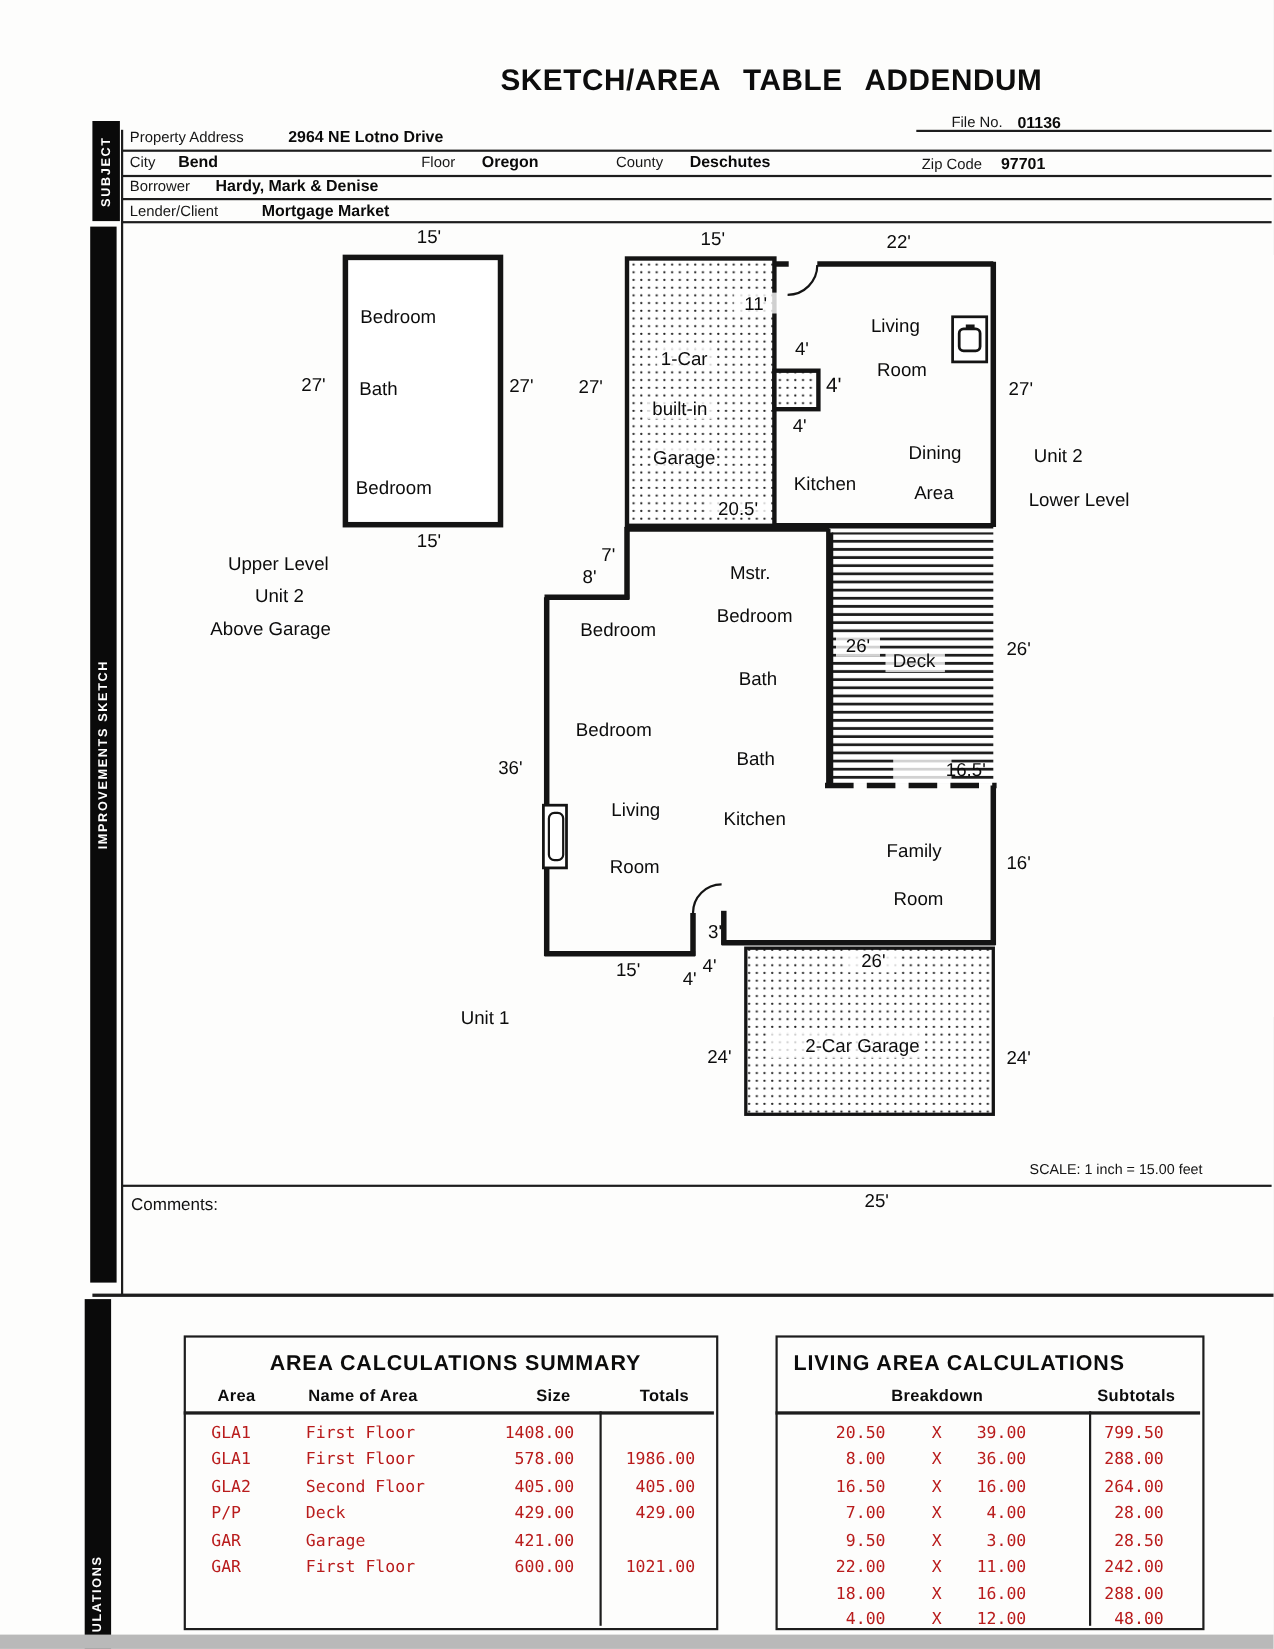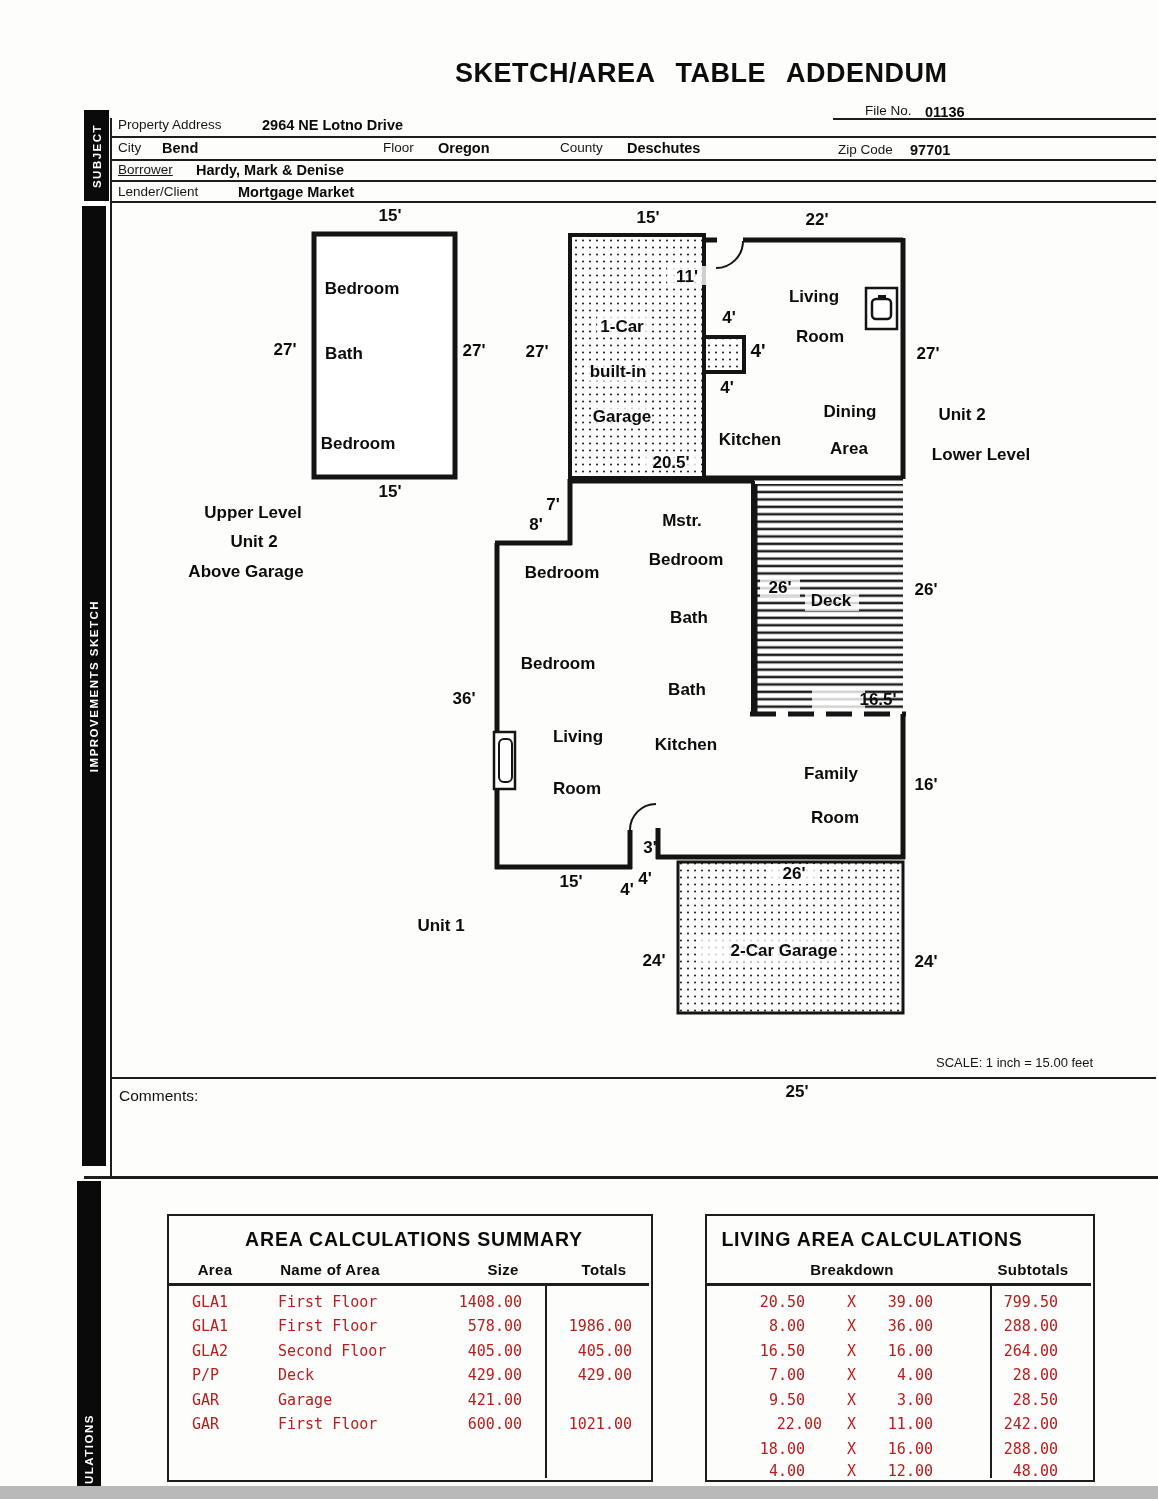--- a/index.html
+++ b/index.html
@@ -1,19 +1,19 @@
 <!DOCTYPE html>
 <html><head>
 <meta charset="utf-8">
 <style>
   html,body{margin:0;padding:0;background:#e8e8e8;}
   #page{position:relative;width:1158px;height:1499px;background:#fdfdfc;overflow:hidden;
         font-family:"Liberation Sans",sans-serif;color:#0d0d0d;}
   .abs{position:absolute;}
-  .lbl{position:absolute;transform:translateX(-50%);font-weight:bold;font-size:17px;
+  .lbl{position:absolute;transform:translateX(-50%);font-weight:normal;font-size:17px;
        line-height:1;white-space:nowrap;color:#0c0c0c;}
   .lbl.big{font-size:19px;}
   .flbl{position:absolute;font-size:13.5px;line-height:1;white-space:nowrap;color:#161616;}
   .fval{position:absolute;font-size:14.5px;font-weight:bold;line-height:1;white-space:nowrap;color:#0a0a0a;}
   .hline{position:absolute;background:#1d1d1d;height:2px;}
   .vline{position:absolute;background:#1d1d1d;width:2px;}
   .vbar{position:absolute;background:#0a0a0a;}
   .vtext{position:absolute;left:50%;top:50%;transform:translate(-50%,-50%) rotate(-90deg);
          white-space:nowrap;color:#fff;font-weight:bold;font-size:11.5px;letter-spacing:1.5px;}
   .vtext.bottom{top:auto;bottom:44px;transform:translateX(-50%) rotate(-90deg);}
@@ -58,21 +58,21 @@
 <div class="flbl" style="left:118px;top:141px;">City</div>
 <div class="fval" style="left:162px;top:141px;">Bend</div>
 <div class="flbl" style="left:383px;top:141px;">Floor</div>
 <div class="fval" style="left:438px;top:141px;">Oregon</div>
 <div class="flbl" style="left:560px;top:141px;">County</div>
 <div class="fval" style="left:627px;top:141px;">Deschutes</div>
 <div class="flbl" style="left:838px;top:143px;">Zip Code</div>
 <div class="fval" style="left:910px;top:143px;">97701</div>
 <div class="hline" style="left:111px;top:159px;width:1045px;"></div>
 
-<div class="flbl" style="left:118px;top:163px;text-decoration:underline;">Borrower</div>
+<div class="flbl" style="left:118px;top:163px;">Borrower</div>
 <div class="fval" style="left:196px;top:163px;">Hardy, Mark &amp; Denise</div>
 <div class="hline" style="left:111px;top:180px;width:1045px;"></div>
 
 <div class="flbl" style="left:118px;top:185px;">Lender/Client</div>
 <div class="fval" style="left:238px;top:185px;">Mortgage Market</div>
 <div class="hline" style="left:111px;top:201px;width:1045px;"></div>
 
 <div class="vline" style="left:110px;top:118px;height:1060px;"></div>
 
 <svg width="1158" height="1160" viewBox="0 0 1158 1160">
@@ -274,21 +274,21 @@
 <div class="tc r" style="left:713px;top:1368px;">7.00</div>
 <div class="tc" style="left:847px;top:1368px;">X</div>
 <div class="tc r" style="left:841px;top:1368px;">4.00</div>
 <div class="tc r" style="left:966px;top:1368px;">28.00</div>
 
 <div class="tc r" style="left:713px;top:1393px;">9.50</div>
 <div class="tc" style="left:847px;top:1393px;">X</div>
 <div class="tc r" style="left:841px;top:1393px;">3.00</div>
 <div class="tc r" style="left:966px;top:1393px;">28.50</div>
 
-<div class="tc r" style="left:730px;top:1417px;text-align:right;">22.00</div>
+<div class="tc r" style="left:713px;top:1417px;text-align:right;">22.00</div>
 <div class="tc" style="left:847px;top:1417px;">X</div>
 <div class="tc r" style="left:841px;top:1417px;">11.00</div>
 <div class="tc r" style="left:966px;top:1417px;">242.00</div>
 
 <div class="tc r" style="left:713px;top:1442px;">18.00</div>
 <div class="tc" style="left:847px;top:1442px;">X</div>
 <div class="tc r" style="left:841px;top:1442px;">16.00</div>
 <div class="tc r" style="left:966px;top:1442px;">288.00</div>
 
 <div class="tc r" style="left:713px;top:1464px;">4.00</div>

